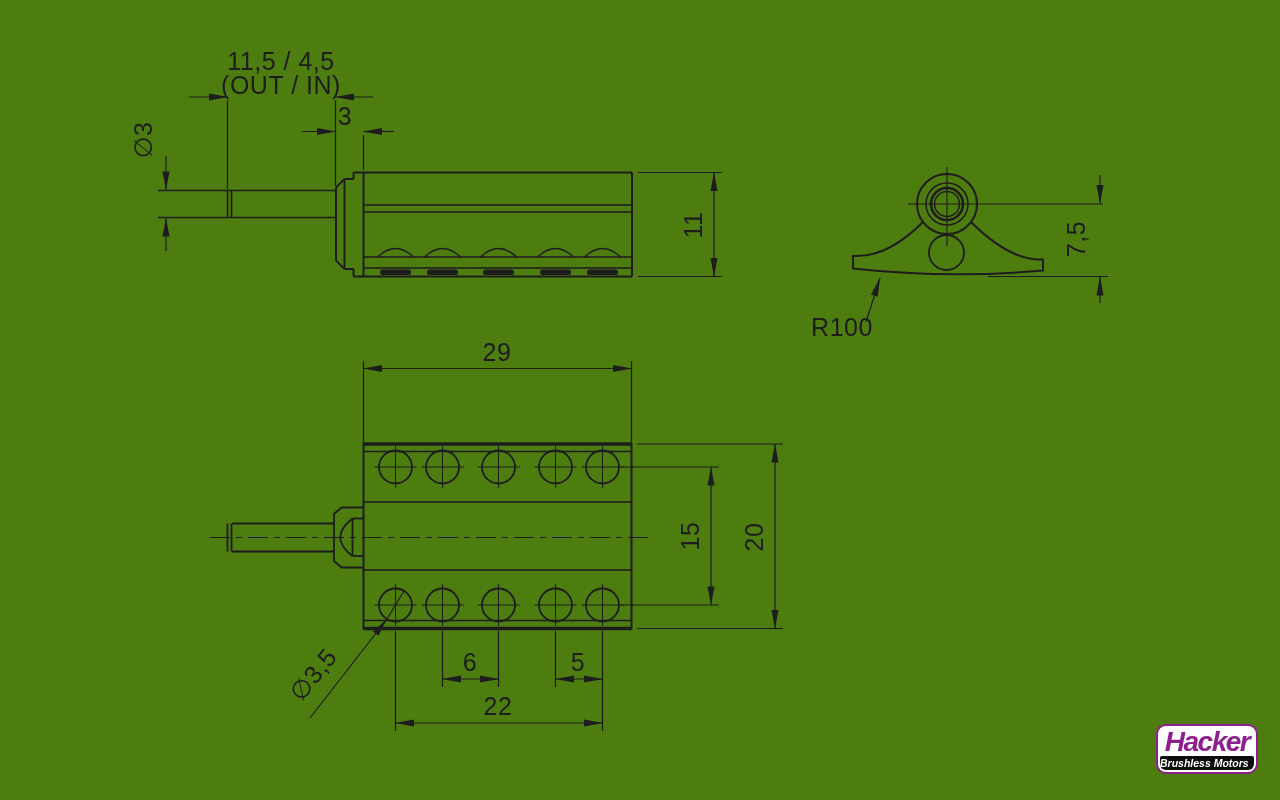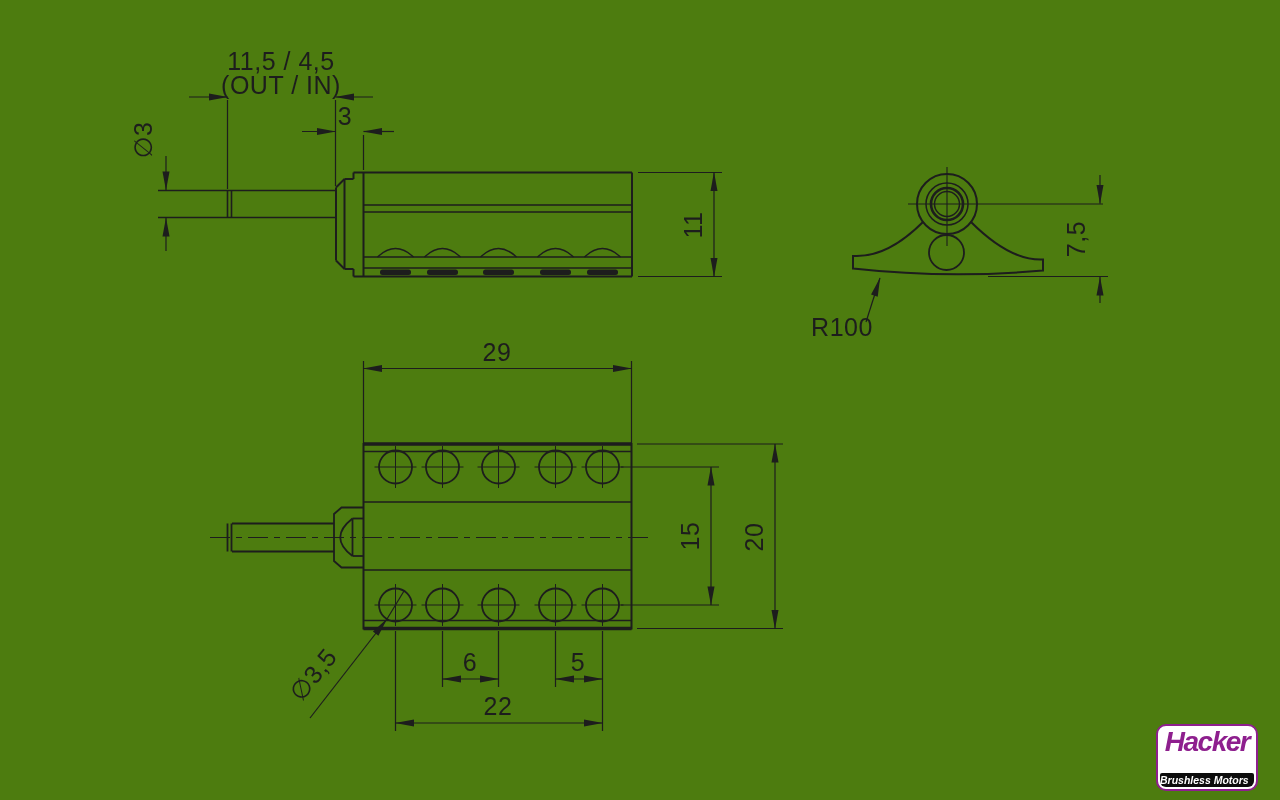--- a/index.html
+++ b/index.html
@@ -3,21 +3,21 @@
 <meta charset="utf-8">
 <style>
   html,body{margin:0;padding:0;background:#ffffff;}
   .canvas{position:relative;width:1280px;height:800px;background:#4d7c0f;overflow:hidden;
           font-family:"Liberation Sans","DejaVu Sans",sans-serif;}
   svg{position:absolute;left:0;top:0;}
   svg text{fill:#1d1d1d;font-size:25px;letter-spacing:.5px;
            font-family:"Liberation Sans","DejaVu Sans",sans-serif;}
   .stroke{stroke:#1d1d1d;fill:none;}
   
-  .logo{position:absolute;left:1156px;top:724px;width:102px;height:67px;background:#ffffff;
+  .logo{position:absolute;left:1156px;top:724px;width:102px;height:50px;background:#ffffff;
         border:2.5px solid #8e1f8e;border-radius:10px;box-sizing:border-box;}
   .logo-brand{display:block;text-align:center;color:#8e1f8e;font-weight:bold;font-style:italic;
               font-size:28px;line-height:31px;letter-spacing:-1.5px;margin-top:0;}
   .logo-bar{position:absolute;left:2px;right:2px;bottom:2px;height:14px;background:#0c0c0c;
             border-radius:2px 2px 6px 6px;color:#ffffff;font-style:italic;font-weight:bold;
             font-size:10.5px;line-height:14px;text-align:left;letter-spacing:0;}
 </style>
 </head>
 <body>
 

